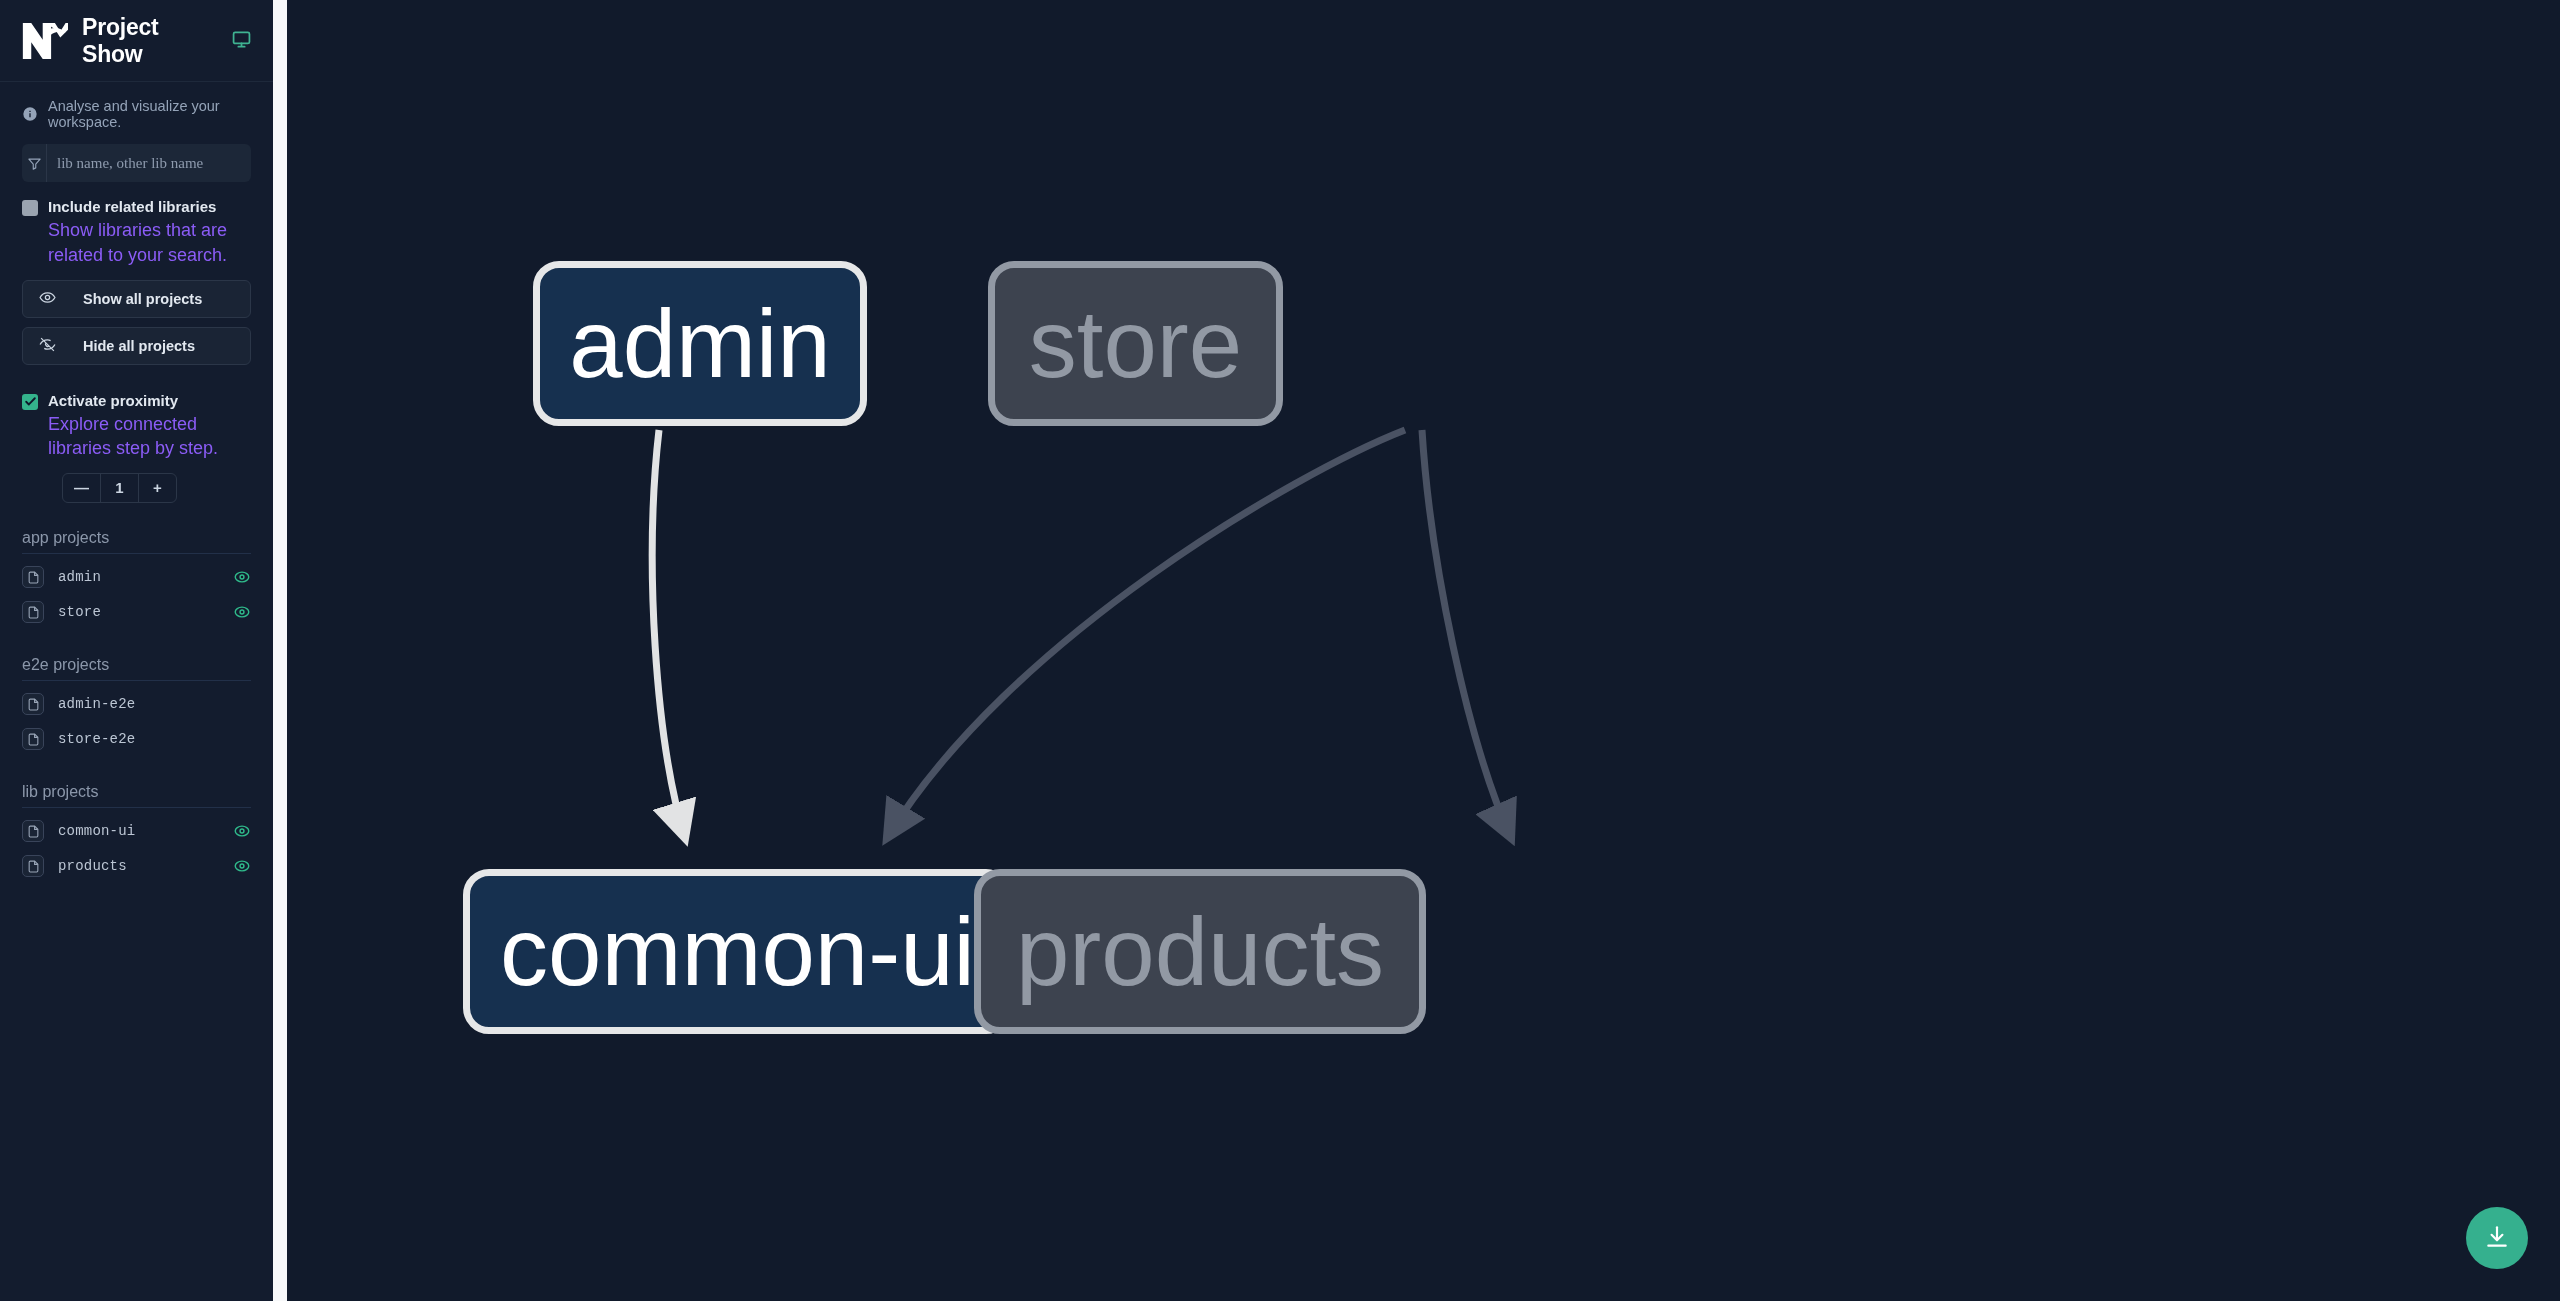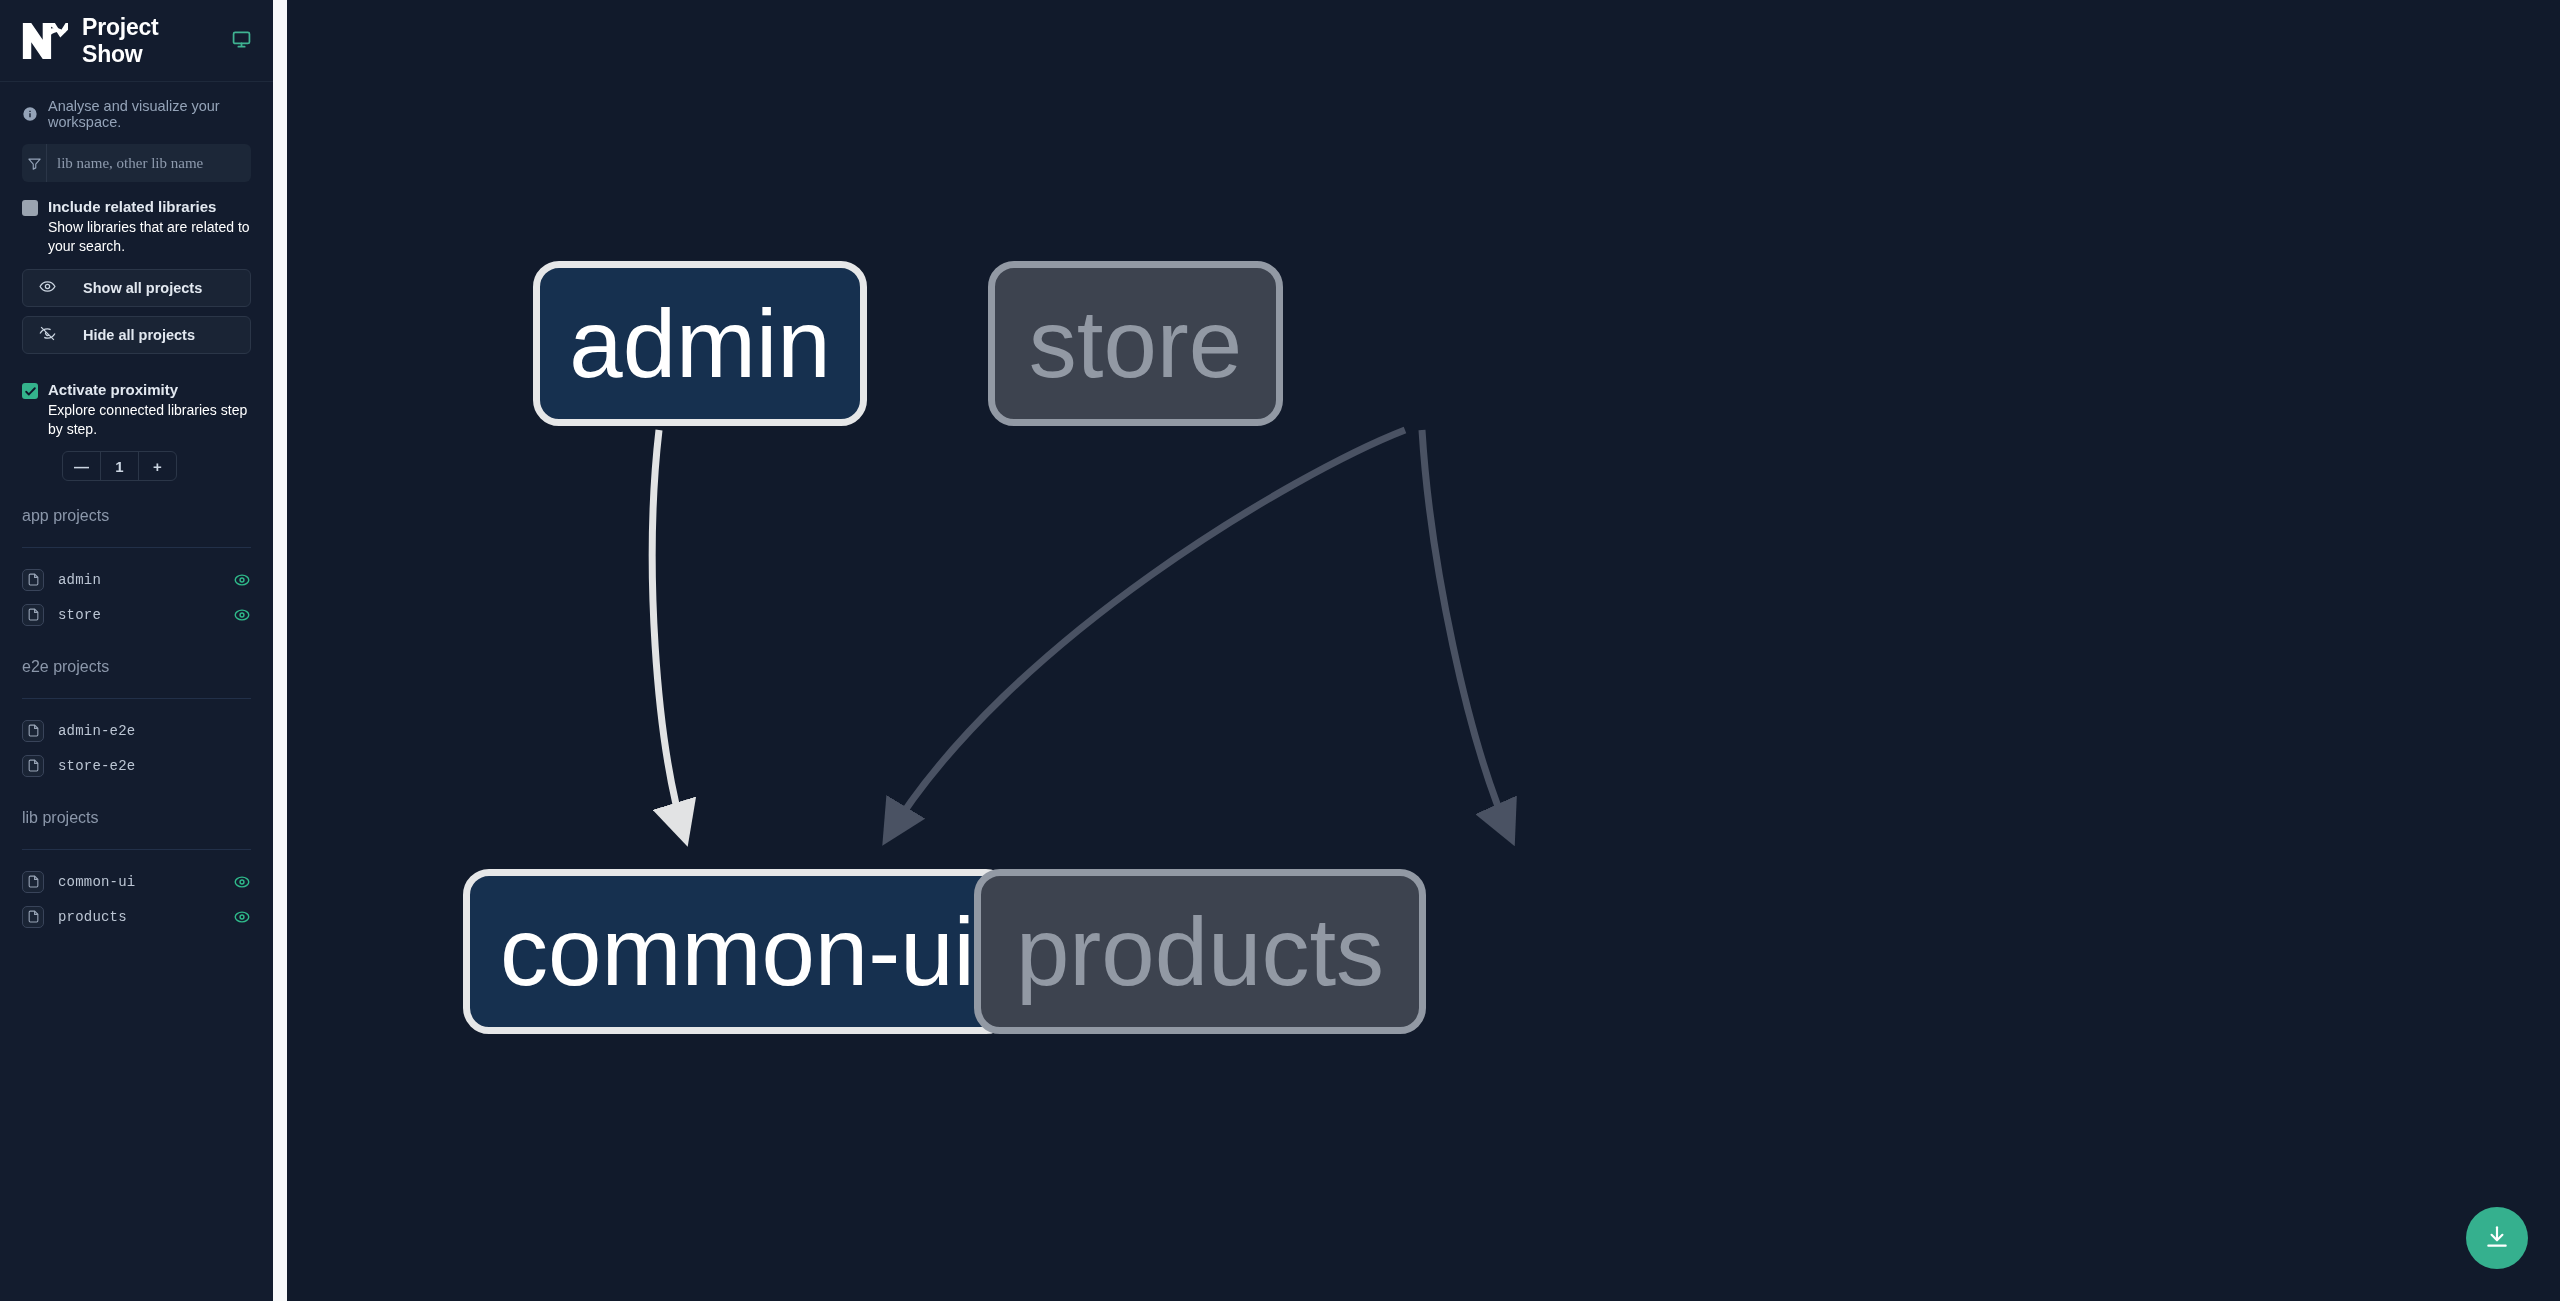--- a/index.html
+++ b/index.html
@@ -70,21 +70,21 @@
     width: 16px; height: 16px; border-radius: 3px;
     flex: 0 0 16px; margin-top: 3px;
     display: flex; align-items: center; justify-content: center;
   }
   .cb.grey { background: #9aa3b0; }
   .cb.white { background: #ffffff; }
   .cb.green { background: #34b38c; }
   .cb svg { width: 13px; height: 13px; color: #0f172a; }
   .cb-texts { flex: 1; }
   .cb-label { color: #e2e8f0; font-size: 15px; font-weight: 700; line-height: 1.35; }
-  .cb-desc { color: #ffffff; font-size: 14px; line-height: 1.35; margin-top: 1px; }
+  .cb-desc { color: #8b5cf6; font-size: 18px; line-height: 1.35; margin-top: 1px; }
 
   .btn {
     display: flex; align-items: center; gap: 27px;
     height: 38px; width: 100%;
     background: #1a2435; border: 1px solid #2b3648;
     border-radius: 6px;
     padding: 0 16px;
     color: #e2e8f0; font-size: 14.5px; font-weight: 700;
     margin-bottom: 9px;
     cursor: pointer;
@@ -102,22 +102,22 @@
   .stepper > div {
     flex: 1; display: flex; align-items: center; justify-content: center;
     color: #cbd5e1; font-size: 15px; font-weight: 700;
     cursor: pointer;
   }
   .stepper .sep { flex: 0 0 1px; background: #2b3648; cursor: default; }
 
   .sb-section { margin-top: 26px; padding: 0 22px; }
   .sb-section-title {
     color: #8b97aa; font-size: 16px; font-weight: 400;
-    padding-bottom: 22px; border-bottom: 1px solid #223049;
-    margin-bottom: 14px;
+    padding-bottom: 6px; border-bottom: 1px solid #223049;
+    margin-bottom: 6px;
   }
   .proj-row {
     display: flex; align-items: center; gap: 14px;
     height: 35px; cursor: pointer;
   }
   .proj-chip {
     width: 22px; height: 22px; flex: 0 0 22px;
     border: 1px solid #39445a; border-radius: 5px;
     background: #1a2435;
     display: flex; align-items: center; justify-content: center;

